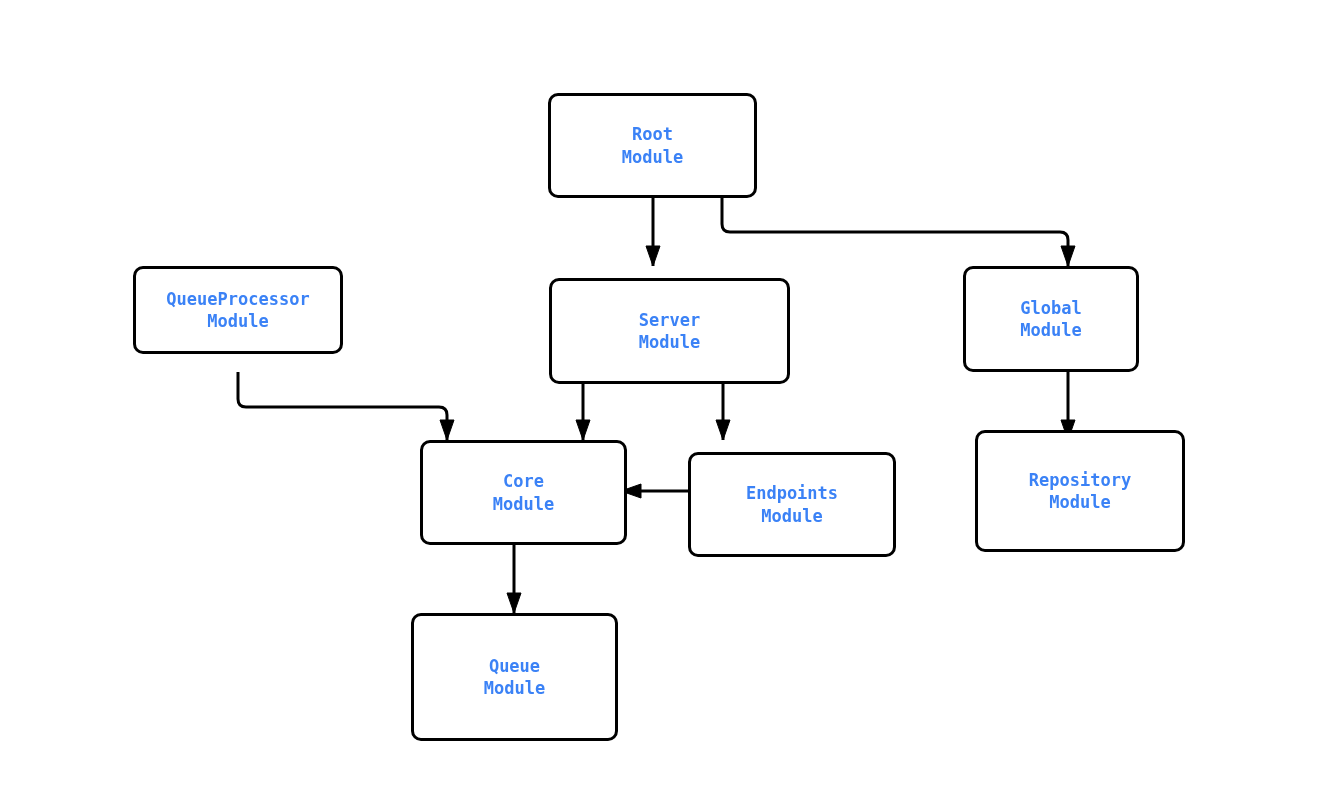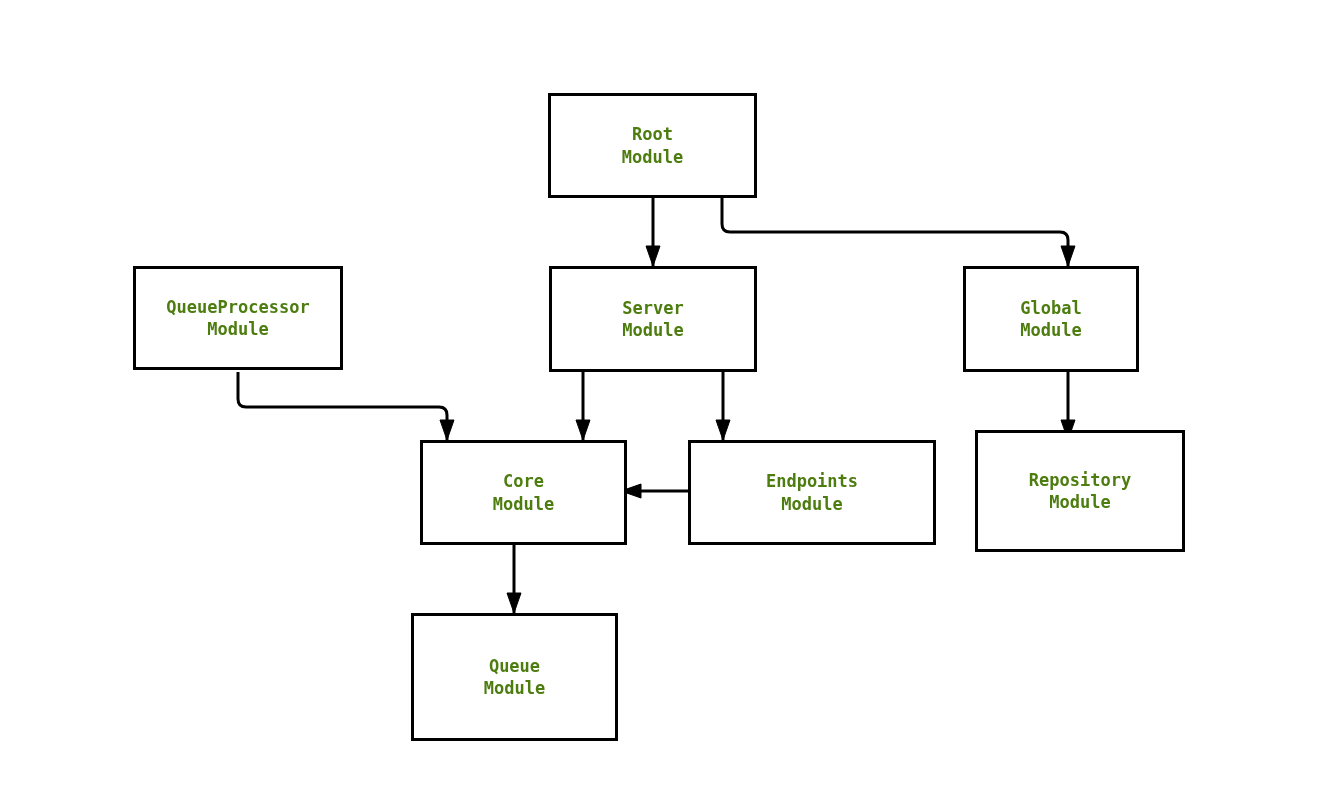--- a/index.html
+++ b/index.html
@@ -21,38 +21,38 @@
     top: 0;
     width: 1337px;
     height: 809px;
     pointer-events: none;
   }
   .node {
     position: absolute;
     box-sizing: border-box;
     background: #ffffff;
     border: 3px solid #000000;
-    border-radius: 0;
+    border-radius: 10px;
     display: flex;
     align-items: center;
     justify-content: center;
     text-align: center;
     font-weight: bold;
     font-size: 17px;
     line-height: 1.3;
-    color: #4d7c0f;
+    color: #3b82f6;
     white-space: pre-line;
   }
   
   #node-root          { left: 548px; top:  93px; width: 209px; height: 105px; }
-  #node-queueprocessor{ left: 133px; top: 266px; width: 210px; height: 104px; }
-  #node-server        { left: 549px; top: 266px; width: 208px; height: 106px; }
+  #node-queueprocessor{ left: 133px; top: 266px; width: 210px; height: 88px; }
+  #node-server        { left: 549px; top: 278px; width: 241px; height: 106px; }
   #node-global        { left: 963px; top: 266px; width: 176px; height: 106px; }
   #node-core          { left: 420px; top: 440px; width: 207px; height: 105px; }
-  #node-endpoints     { left: 688px; top: 440px; width: 248px; height: 105px; }
+  #node-endpoints     { left: 688px; top: 452px; width: 208px; height: 105px; }
   #node-repository    { left: 963px; top: 430px; width: 210px; height: 122px; margin-left: 12px; }
   #node-queue         { left: 411px; top: 613px; width: 207px; height: 128px; }
   .edge {
     fill: none;
     stroke: #000000;
     stroke-width: 3;
   }
 </style>
 </head>
 <body>

